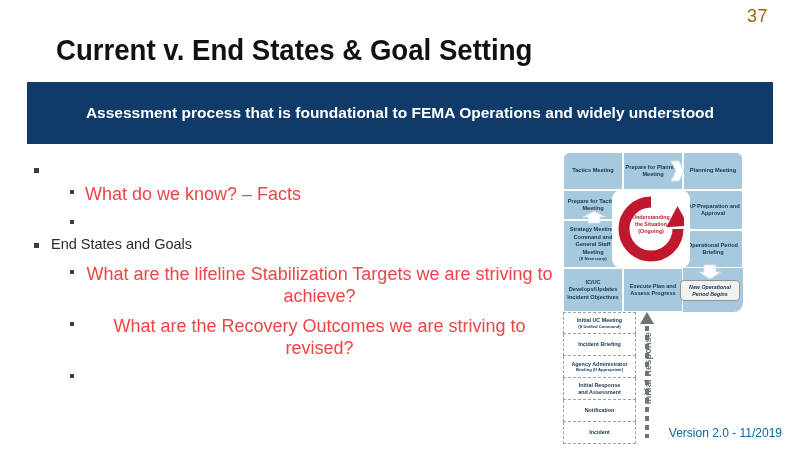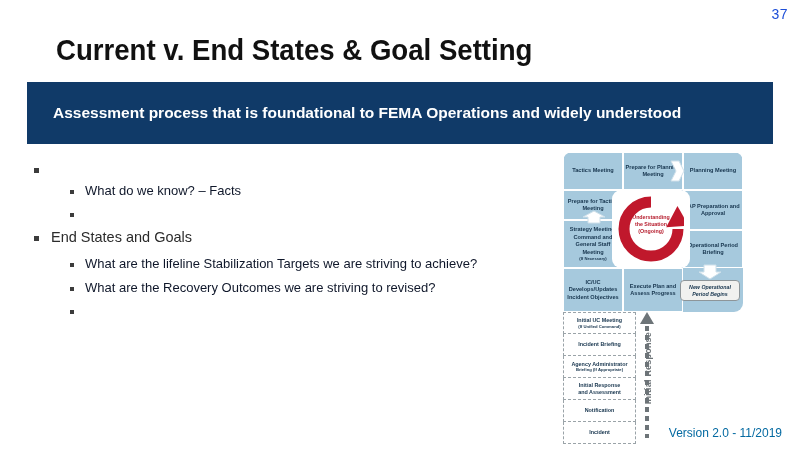--- a/index.html
+++ b/index.html
@@ -7,41 +7,41 @@
     width:800px;height:450px;
     background:#ffffff;
     font-family:"Liberation Sans", sans-serif;
     overflow:hidden;
     position:relative;
   }
   .slide{position:relative;width:800px;height:450px;}
 
   
   .page-number{
-    position:absolute;top:6px;right:12px;
-    font-size:14px;color:#1d4ed8;
+    position:absolute;top:6px;right:32px;
+    font-size:18px;color:#a16207;
     letter-spacing:.5px;
   }
 
   
   .slide-title{
     position:absolute;left:56px;top:34px;
     font-size:30px;line-height:1.05;
     font-weight:bold;color:#111111;
     font-family:"Liberation Sans Narrow","Liberation Sans",sans-serif;
     transform:scaleX(.92);transform-origin:left center;
     white-space:nowrap;
   }
 
   
   .banner{
     position:absolute;left:27px;top:82px;
     width:746px;height:62px;
     background:#103A68;
-    display:flex;align-items:center;
+    display:flex;align-items:center;justify-content:center;
     box-sizing:border-box;padding:16px 26px;
   }
   .banner-text{
     color:#ffffff;font-weight:bold;font-size:15.5px;
     line-height:1.35;text-align:center;
     font-family:"Liberation Sans Narrow","Liberation Sans",sans-serif;
   }
 
   
   .bullets{
@@ -49,21 +49,21 @@
   }
   .b1,.b2{display:flex;align-items:flex-start;}
   .b1{margin-bottom:10px;}
   .b2{margin-bottom:7px;margin-left:36px;}
   .b-sq{
     flex:0 0 auto;display:inline-block;background:#3c3c3c;
   }
   .b1 .b-sq{width:5px;height:5px;margin-top:8px;margin-right:12px;}
   .b2 .b-sq{width:4px;height:4px;margin-top:7px;margin-right:11px;}
   .b1 .b-tx{font-size:14.5px;color:#2b2b2b;line-height:1.25;}
-  .b2 .b-tx{font-size:13px;color:#0f172a;line-height:1.25;}
+  .b2 .b-tx{font-size:18px;color:#ef4444;line-height:1.25;text-align:center;}
   .grp{margin-bottom:4px;}
 
   
   .ppanel{position:absolute;left:563px;top:152px;width:216px;height:285px;}
 
   .pblue{
     position:absolute;left:0;top:0;width:180px;height:160px;
     background:#A6C9DD;border-radius:9px 9px 9px 0;
   }
   .pcell{

